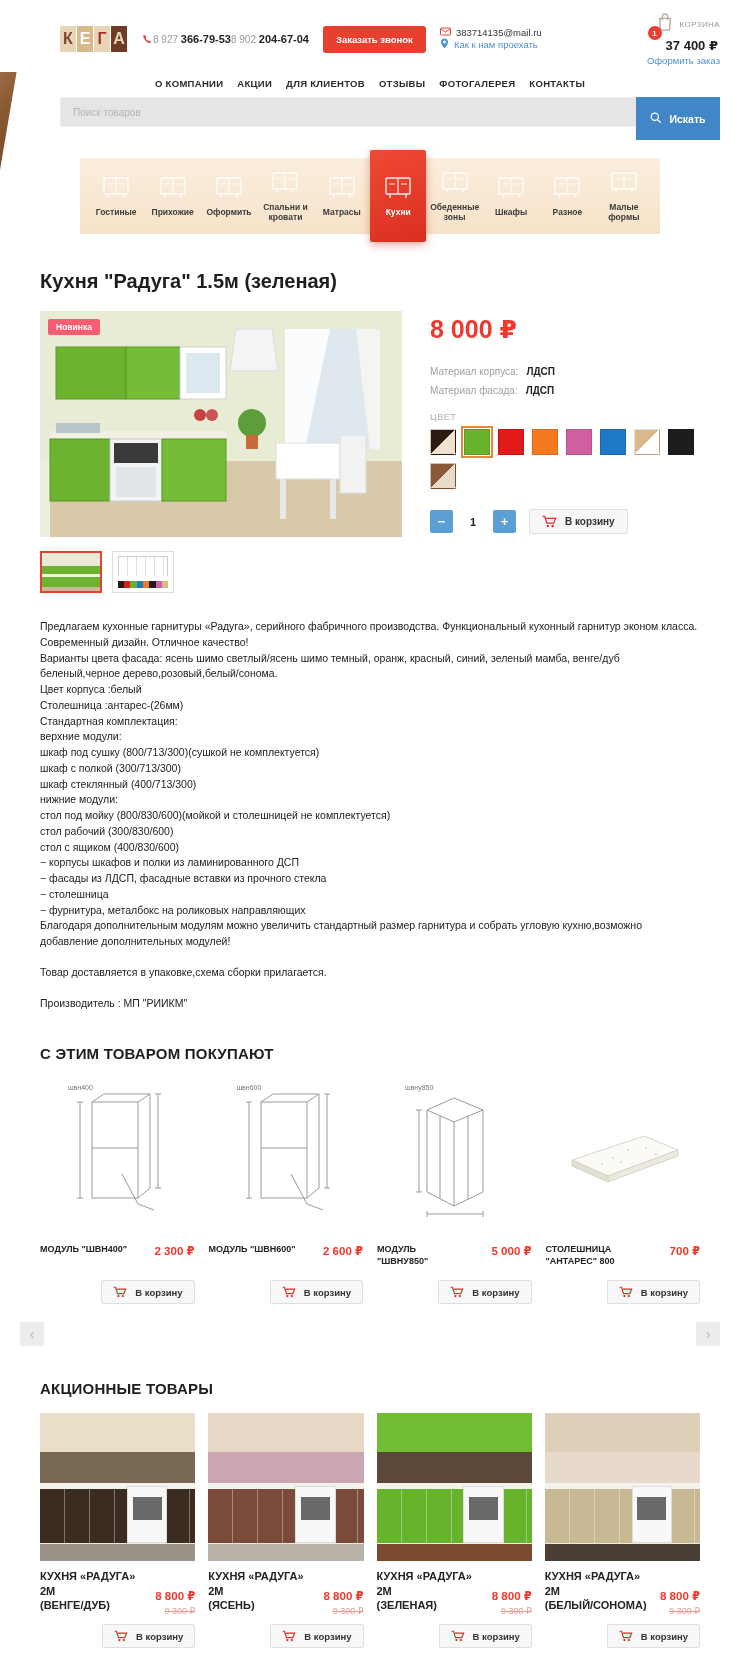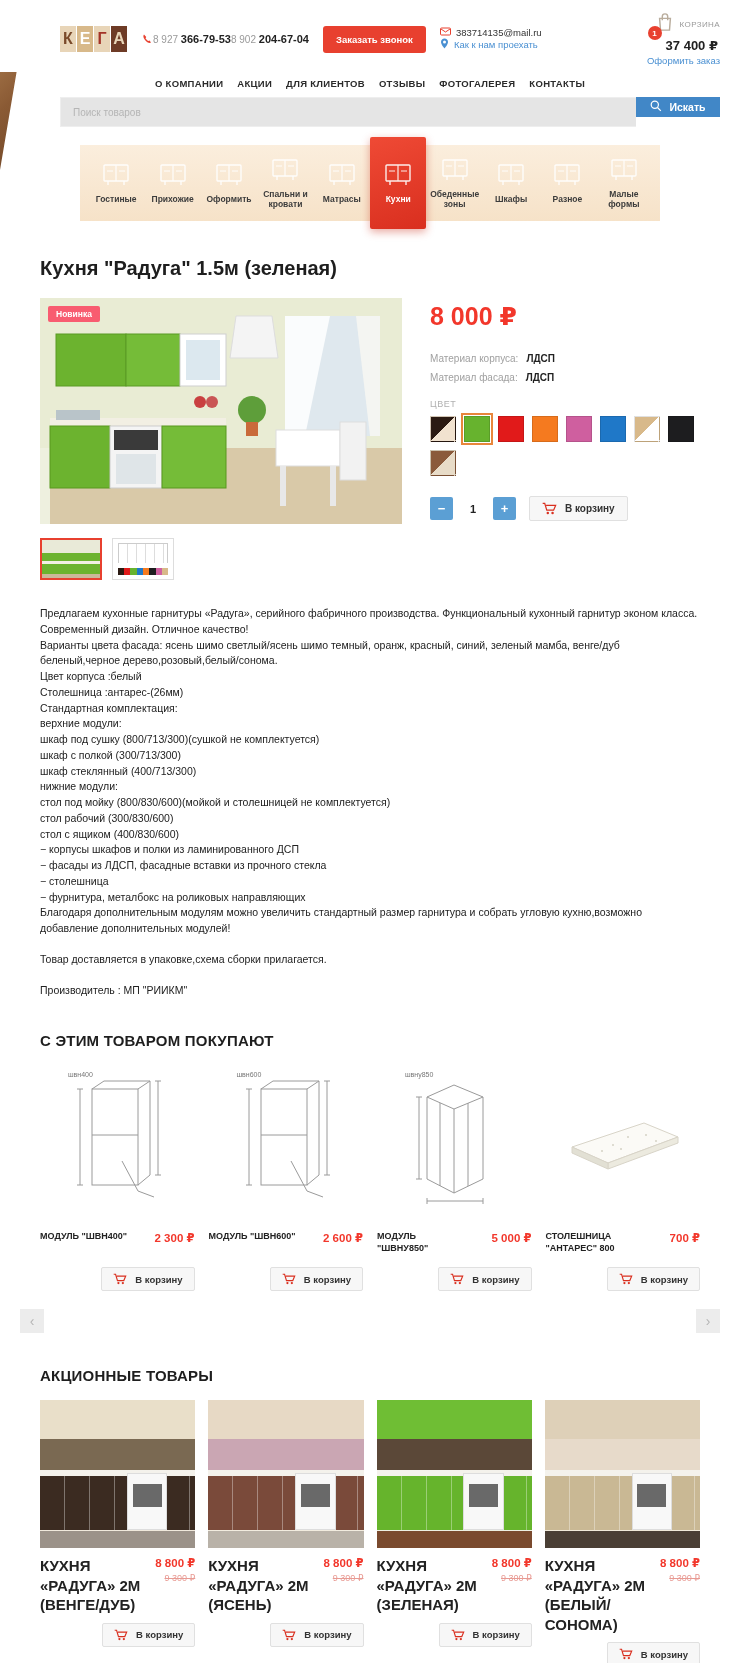--- a/index.html
+++ b/index.html
@@ -66,21 +66,21 @@
   .nav-list li { font-size: 9.5px; font-weight: bold; color: #2b2b2b; letter-spacing: .3px; cursor: pointer; }
 
   
   .search-row { display: flex; width: 700px; margin: 0 auto 10px; padding-left: 40px; }
   .search-input {
     flex: 1; height: 30px; background: #e5e5e5; border: 1px solid #eee; border-right: none;
     padding: 0 12px; font-size: 10px; color: #555; font-family: inherit; outline: none;
   }
   .search-input::placeholder { color: #b5b5b5; }
   .search-btn {
-    width: 84px; height: 20px; background: #4187c7; color: #fff; border: none;
+    width: 84px; height: 43px; background: #4187c7; color: #fff; border: none;
     font-size: 10.5px; font-weight: bold; display: flex; align-items: center; justify-content: center; gap: 7px;
     cursor: pointer; font-family: inherit;
   }
 
   
   .catbar-wrap { position: relative; padding: 8px 0 14px; }
   .catbar {
     width: 580px; margin: 0 auto; height: 76px;
     background: linear-gradient(180deg, #fbeedd 0%, #f6e2c8 100%);
     display: flex; align-items: stretch; justify-content: space-around; padding: 0 8px;
@@ -180,23 +180,23 @@
   .pp-wall { position: absolute; inset: 0; }
   .pp-upper { position: absolute; top: 0; left: 0; right: 0; height: 26%; }
   .pp-splash { position: absolute; top: 26%; left: 0; right: 0; height: 22%; opacity: .9; }
   .pp-counter { position: absolute; top: 47%; left: 0; right: 0; height: 4%; background: #f4f2ec; }
   .pp-lower { position: absolute; top: 51%; left: 0; right: 0; height: 37%;
     background-image: repeating-linear-gradient(90deg, transparent 0 24px, rgba(255,255,255,.35) 24px 25px); }
   .pp-stove { position: absolute; top: 49%; left: 56%; width: 26%; height: 39%; background: #f8f8f8; border: 1px solid #ddd; }
   .pp-stove::before { content:""; position: absolute; top: 18%; left: 12%; right: 12%; height: 42%; background: #3a3a3a; opacity:.75; }
   .pp-floor { position: absolute; bottom: 0; left: 0; right: 0; height: 12%; }
   .promo-meta { display: flex; justify-content: space-between; gap: 4px; margin-top: 8px; }
-  .promo-name { font-size: 15px; font-weight: bold; color: #222; line-height: 1.3; }
+  .promo-name { font-size: 11px; font-weight: bold; color: #222; line-height: 1.3; }
   .promo-prices { text-align: right; }
-  .promo-price { font-size: 11.5px; font-weight: bold; color: #f2372b; white-space: nowrap; }
+  .promo-price { font-size: 11.5px; font-weight: bold; color: #f2372b; white-space: nowrap; margin-top: 20px; }
   .promo-old-price { font-size: 9px; color: #e89a93; text-decoration: line-through; margin-top: 3px; white-space: nowrap; }
 
   .tech-svg { stroke: #9a9a9a; fill: none; stroke-width: 1; }
 </style>
 </head>
 <body>
 
 <div class="wood-corner"></div>
 
 <header>

